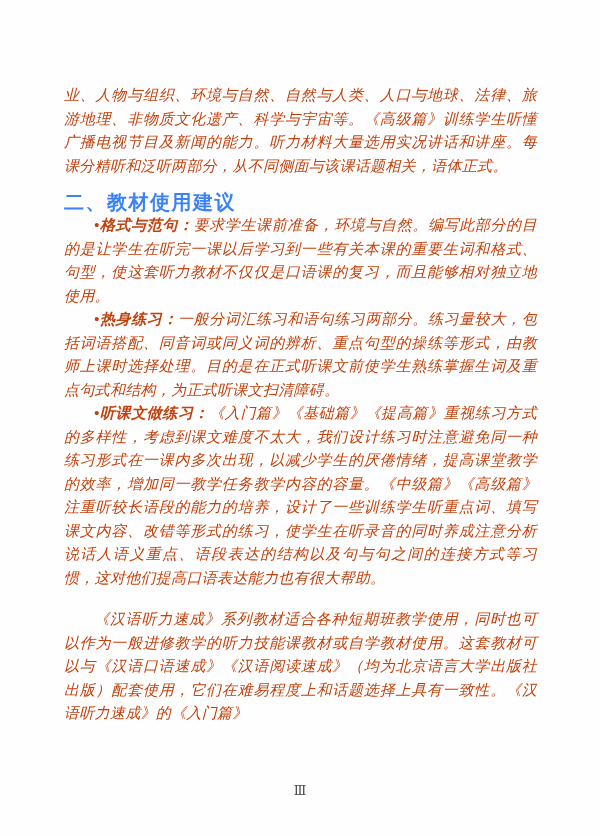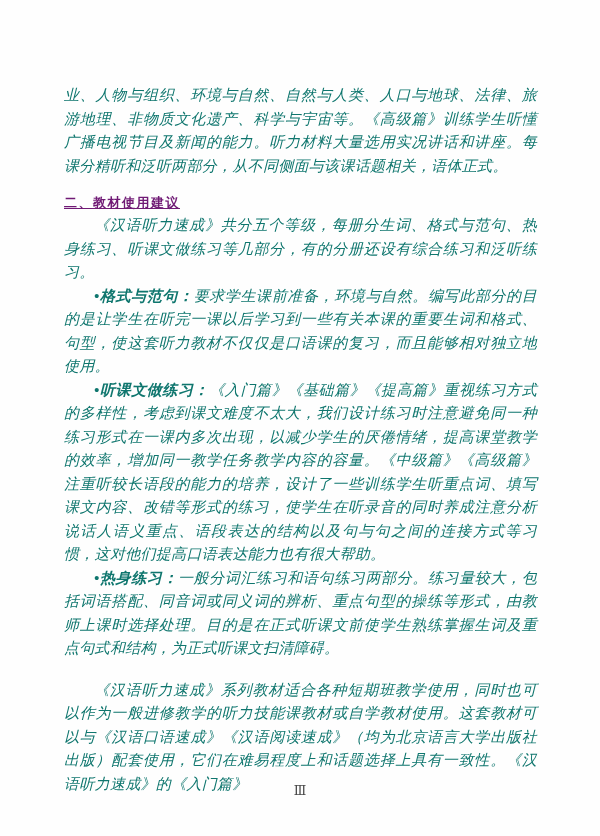--- a/index.html
+++ b/index.html
@@ -20,34 +20,33 @@
   .content {
     padding: 84px 63px 0 64px;
   }
   .para {
     margin: 0;
     font-size: 15px;
     line-height: 23.5px;
     text-align: justify;
     letter-spacing: 0.3px;
     font-style: italic; 
-    color: #0f766e;
+    color: #c2410c;
   }
   .indent { text-indent: 2em; }
   .heading {
     margin: 13px 0 0 0;
     font-family: "Liberation Sans", "DejaVu Sans", sans-serif;
     font-style: normal;
     font-weight: bold;
-    font-size: 13px;
+    font-size: 20px;
     line-height: 23px;
     letter-spacing: 1.5px;
-    color: #701a75;
+    color: #3b82f6;
     text-align: left;
-    text-decoration: underline;
   }
   .bullet-lead {
     font-weight: bold;
   }
   .closing { margin-top: 18px; }
   .pagenum {
     position: absolute;
     left: 0;
     right: 0;
     bottom: 38px;
@@ -62,27 +61,26 @@
 </head>
 <body>
 
 <div class="page">
   <div class="content">
 
     <p class="para">业、人物与组织、环境与自然、自然与人类、人口与地球、法律、旅游地理、非物质文化遗产、科学与宇宙等。《高级篇》训练学生听懂广播电视节目及新闻的能力。听力材料大量选用实况讲话和讲座。每课分精听和泛听两部分，从不同侧面与该课话题相关，语体正式。</p>
 
     <h2 class="heading">二、教材使用建议</h2>
 
-    <p class="para indent">《汉语听力速成》共分五个等级，每册分生词、格式与范句、热身练习、听课文做练习等几部分，有的分册还设有综合练习和泛听练习。</p>
 
     <p class="para indent"><span class="bullet-lead">•</span><span class="bullet-lead">格式与范句：</span><span>要求学生课前准备，环境与自然。编写此部分的目的是让学生在听完一课以后学习到一些有关本课的重要生词和格式、句型，使这套听力教材不仅仅是口语课的复习，而且能够相对独立地使用。</span></p>
 
+    <p class="para indent"><span class="bullet-lead">•</span><span class="bullet-lead">热身练习：</span><span>一般分词汇练习和语句练习两部分。练习量较大，包括词语搭配、同音词或同义词的辨析、重点句型的操练等形式，由教师上课时选择处理。目的是在正式听课文前使学生熟练掌握生词及重点句式和结构，为正式听课文扫清障碍。</span></p>
+
     <p class="para indent"><span class="bullet-lead">•</span><span class="bullet-lead">听课文做练习：</span><span>《入门篇》《基础篇》《提高篇》重视练习方式的多样性，考虑到课文难度不太大，我们设计练习时注意避免同一种练习形式在一课内多次出现，以减少学生的厌倦情绪，提高课堂教学的效率，增加同一教学任务教学内容的容量。《中级篇》《高级篇》注重听较长语段的能力的培养，设计了一些训练学生听重点词、填写课文内容、改错等形式的练习，使学生在听录音的同时养成注意分析说话人语义重点、语段表达的结构以及句与句之间的连接方式等习惯，这对他们提高口语表达能力也有很大帮助。</span></p>
-
-    <p class="para indent"><span class="bullet-lead">•</span><span class="bullet-lead">热身练习：</span><span>一般分词汇练习和语句练习两部分。练习量较大，包括词语搭配、同音词或同义词的辨析、重点句型的操练等形式，由教师上课时选择处理。目的是在正式听课文前使学生熟练掌握生词及重点句式和结构，为正式听课文扫清障碍。</span></p>
 
 
     <p class="para indent closing">《汉语听力速成》系列教材适合各种短期班教学使用，同时也可以作为一般进修教学的听力技能课教材或自学教材使用。这套教材可以与《汉语口语速成》《汉语阅读速成》（均为北京语言大学出版社出版）配套使用，它们在难易程度上和话题选择上具有一致性。《汉语听力速成》的《入门篇》</p>
 
   </div>
 
   <div class="pagenum">Ⅲ</div>
 </div>
 
 </body></html>

